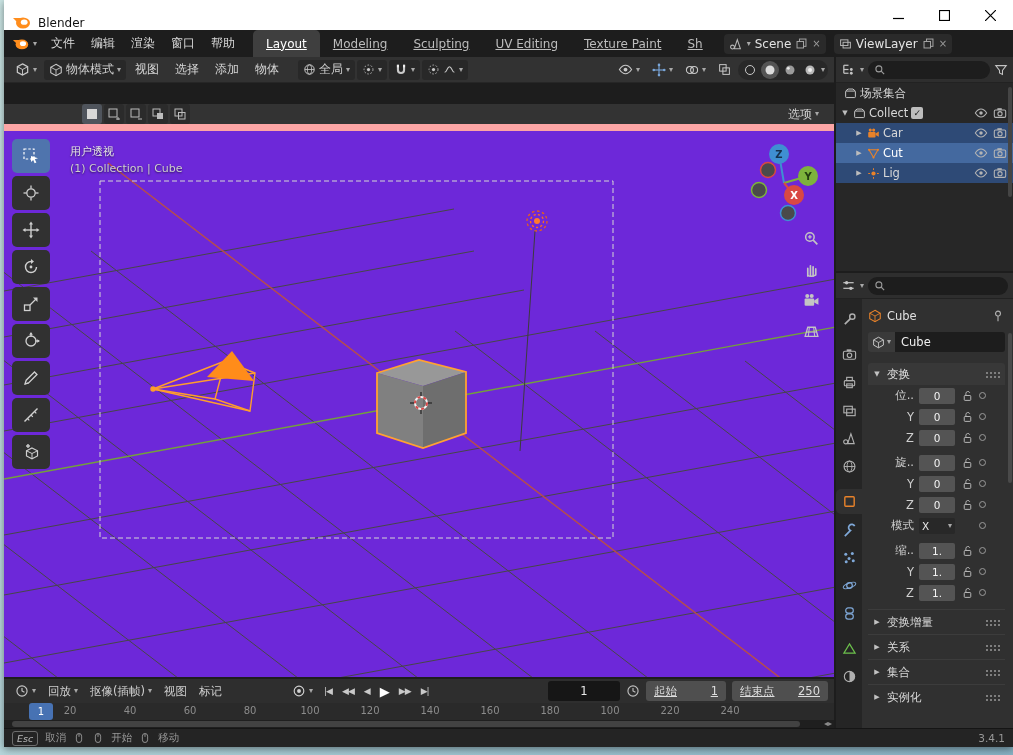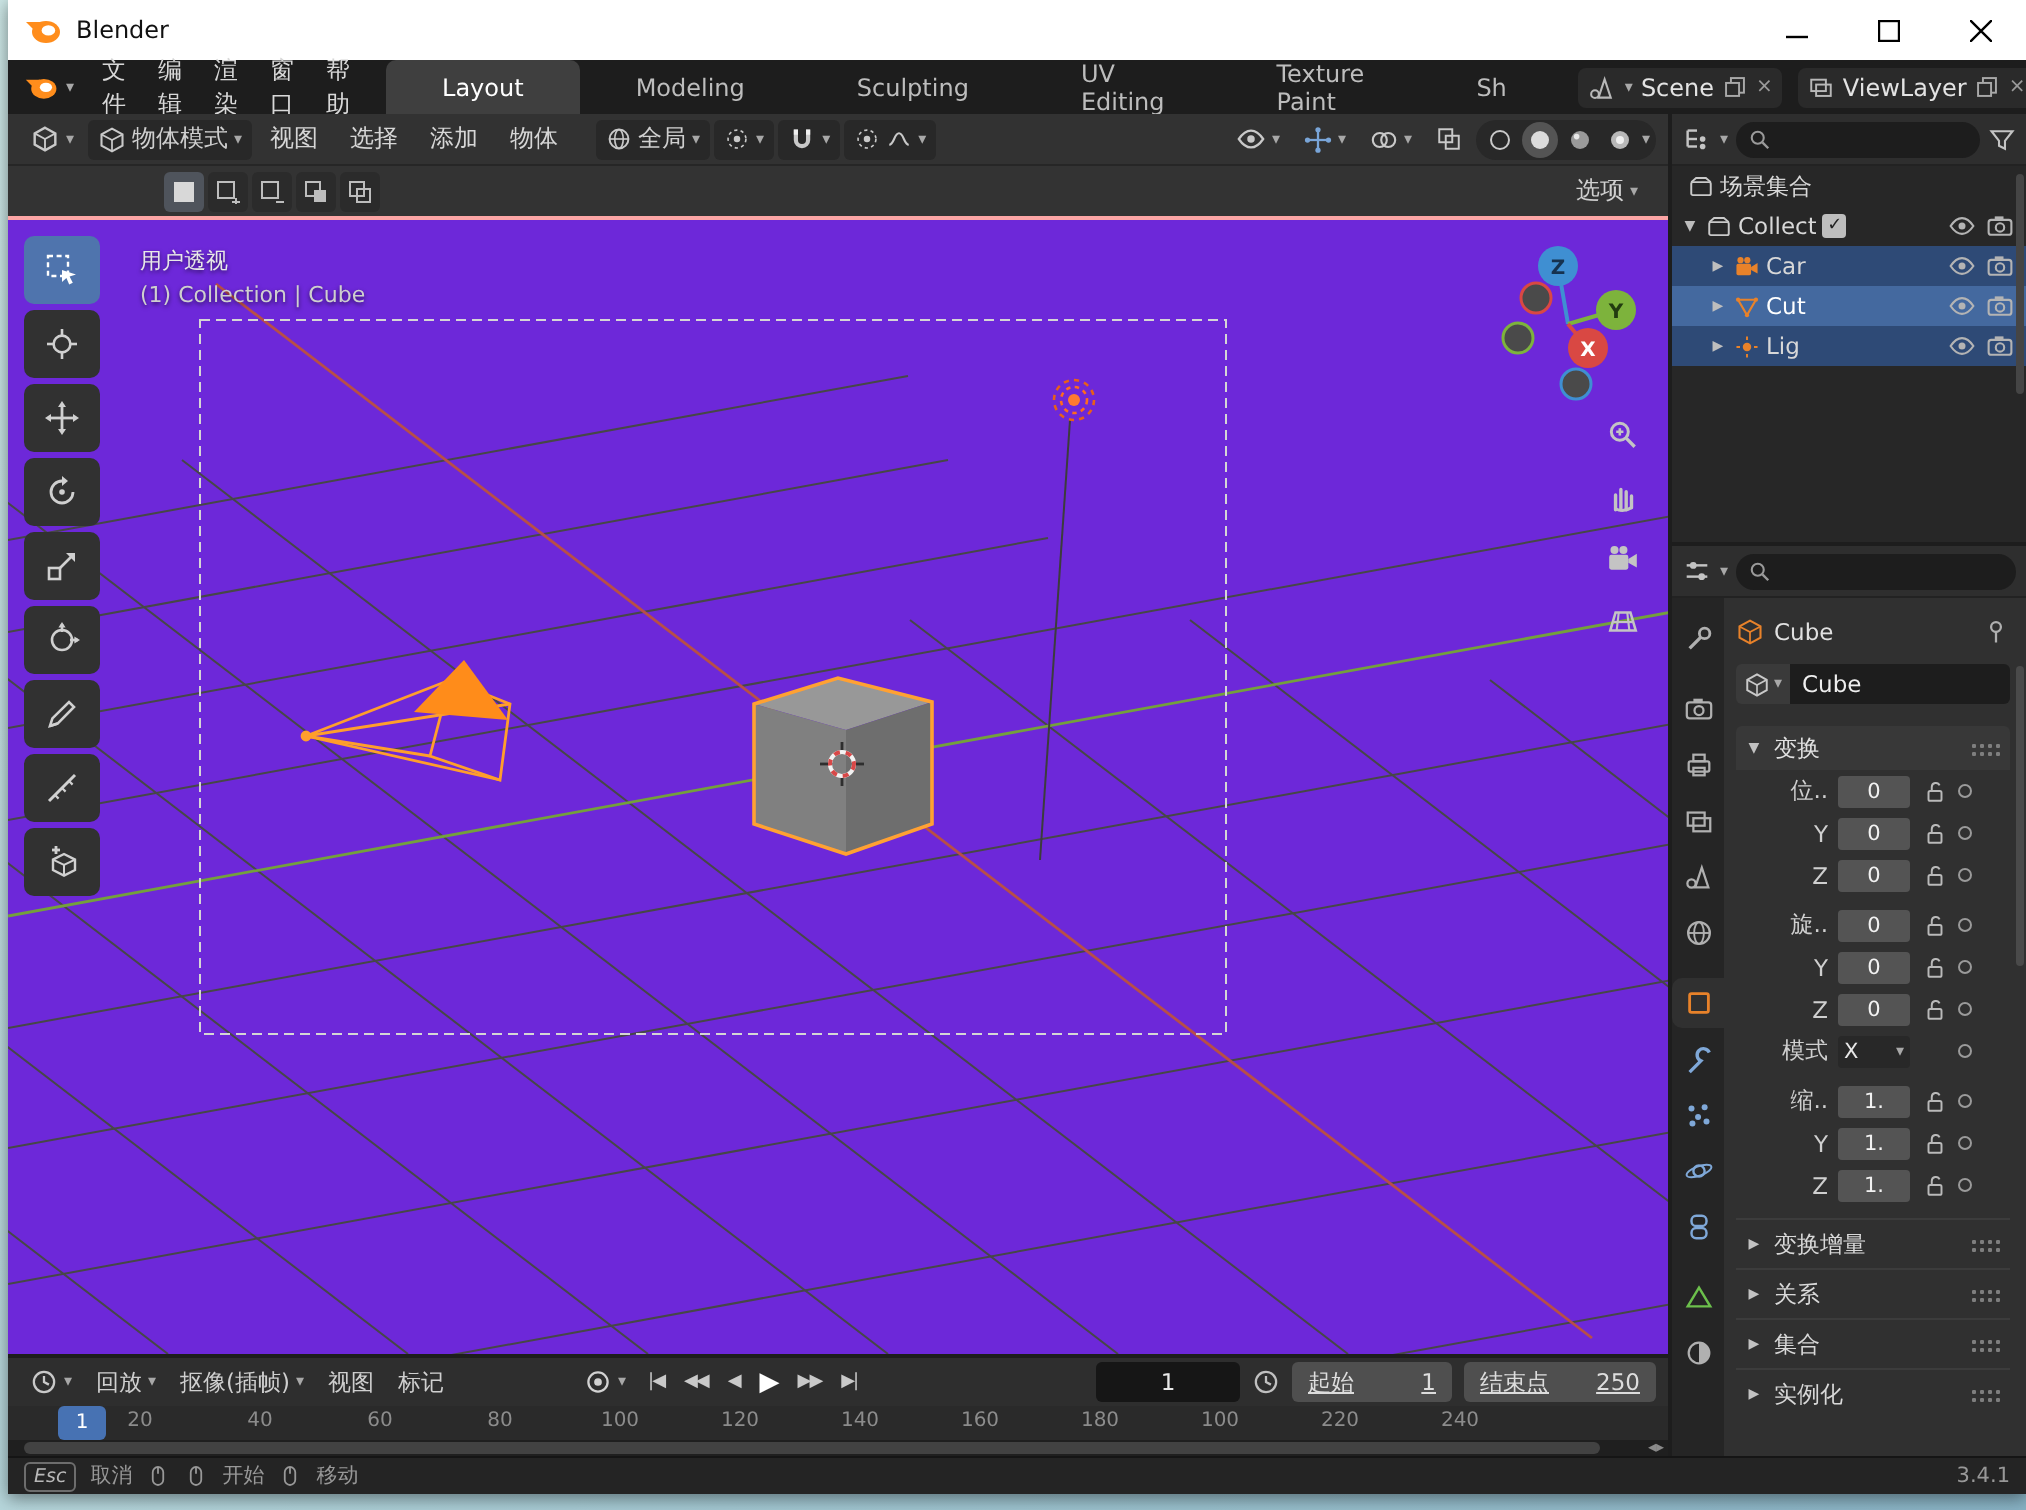--- a/index.html
+++ b/index.html
@@ -3,33 +3,33 @@
 <meta charset="utf-8">
 <style>
 * { box-sizing:border-box; margin:0; padding:0; }
 html,body { width:1013px; height:755px; overflow:hidden; }
 body { background:linear-gradient(120deg,#cde7e6 0%,#a3c8d2 55%,#88b2c4 100%);
   font-family:"DejaVu Sans","Liberation Sans",sans-serif; font-size:12px; color:#d4d4d4; }
 .window { position:absolute; left:4px; top:0; width:1009px; height:747px;
   background:#1d1d1d; display:flex; flex-direction:column; box-shadow:0 2px 8px rgba(0,0,0,.45); }
 
 
-.titlebar { height:30px; background:#ffffff; color:#111; display:flex; align-items:center; flex:0 0 30px; }
+.titlebar { height:30px; background:#ffffff; color:#111; display:flex; align-items:flex-end; flex:0 0 30px; }
 .titlebar .appicon { margin:0 6px 0 8px; }
 .titlebar .title { font-size:12px; color:#111; }
 .titlebar .spacer { flex:1; }
 .winbtn { width:46px; height:30px; display:flex; align-items:center; justify-content:center; }
 .winbtn svg { display:block; }
 
 
 .menubar { height:27px; flex:0 0 27px; background:#1d1d1d; display:flex; align-items:center; font-size:12px; }
 .mb-logo { margin:0 6px 0 8px; display:flex; align-items:center; gap:3px; }
 .menu-item { padding:0 8px; height:100%; display:flex; align-items:center; color:#d8d8d8; }
 .ws-tabs { display:flex; height:100%; margin-left:10px; }
-.ws-tab { padding:0 28px; display:flex; align-items:center; color:#bdbdbd; border-radius:5px 5px 0 0; }
+.ws-tab { padding:0 13px; display:flex; align-items:center; color:#bdbdbd; border-radius:5px 5px 0 0;text-decoration:underline; }
 .ws-tab.active { background:#3f3f3f; color:#fff; }
 .mb-block { display:flex; align-items:center; gap:4px; background:#2a2a2a; border-radius:4px; height:20px; padding:0 5px; margin-left:8px; }
 .mb-block .name { color:#e3e3e3; }
 .xsm { font-size:10px; color:#9a9a9a; }
 .chev { font-size:8px; color:#a8a8a8; line-height:1; }
 
 
 .main { flex:1; display:flex; min-height:0; }
 .left-col { width:832px; display:flex; flex-direction:column; border-right:2px solid #1d1d1d; }
 .right-col { flex:1; display:flex; flex-direction:column; }
@@ -38,21 +38,21 @@
 .vp-header { height:26px; flex:0 0 26px; background:#323232; display:flex; align-items:center; gap:2px; padding:0 6px; border-bottom:1px solid #262626; }
 .hbtn { display:flex; align-items:center; gap:3px; padding:0 5px; height:20px; border-radius:3px; color:#cfcfcf; }
 .dd { background:#282828; }
 .hmenu { padding:0 7px; color:#d6d6d6; }
 .hspacer { flex:1; }
 .shade-group { display:flex; align-items:center; background:#282828; border-radius:10px; padding:0 3px; height:20px; gap:2px; }
 .shade-btn { width:18px; height:18px; display:flex; align-items:center; justify-content:center; border-radius:9px; }
 .shade-btn.active { background:#545454; }
 
 
-.tool-settings { height:27px; flex:0 0 27px; background:#333333; display:flex; align-items:center; padding:0 10px; border-bottom:2px solid #fca5a5; }
+.tool-settings { height:27px; flex:0 0 27px; background:#333333; display:flex; align-items:center; padding:0 10px; border-bottom:7px solid #fca5a5;margin-top:21px; }
 .selmodes { display:flex; gap:2px; margin-left:68px; }
 .selmode { width:20px; height:20px; border-radius:3px; display:flex; align-items:center; justify-content:center; background:#2b2b2b; }
 .selmode.active { background:#4f545c; }
 .ts-spacer { flex:1; }
 
 
 .viewport { position:relative; flex:1; background:#6d28d9; overflow:hidden; }
 .vp-scene { position:absolute; inset:0; }
 .vp-text { position:absolute; left:66px; top:12px; color:#e8e8e8; font-size:11px; line-height:17px; text-shadow:0 1px 2px rgba(0,0,0,.6); }
 .vp-text .ctx { color:#cfcfcf; }

